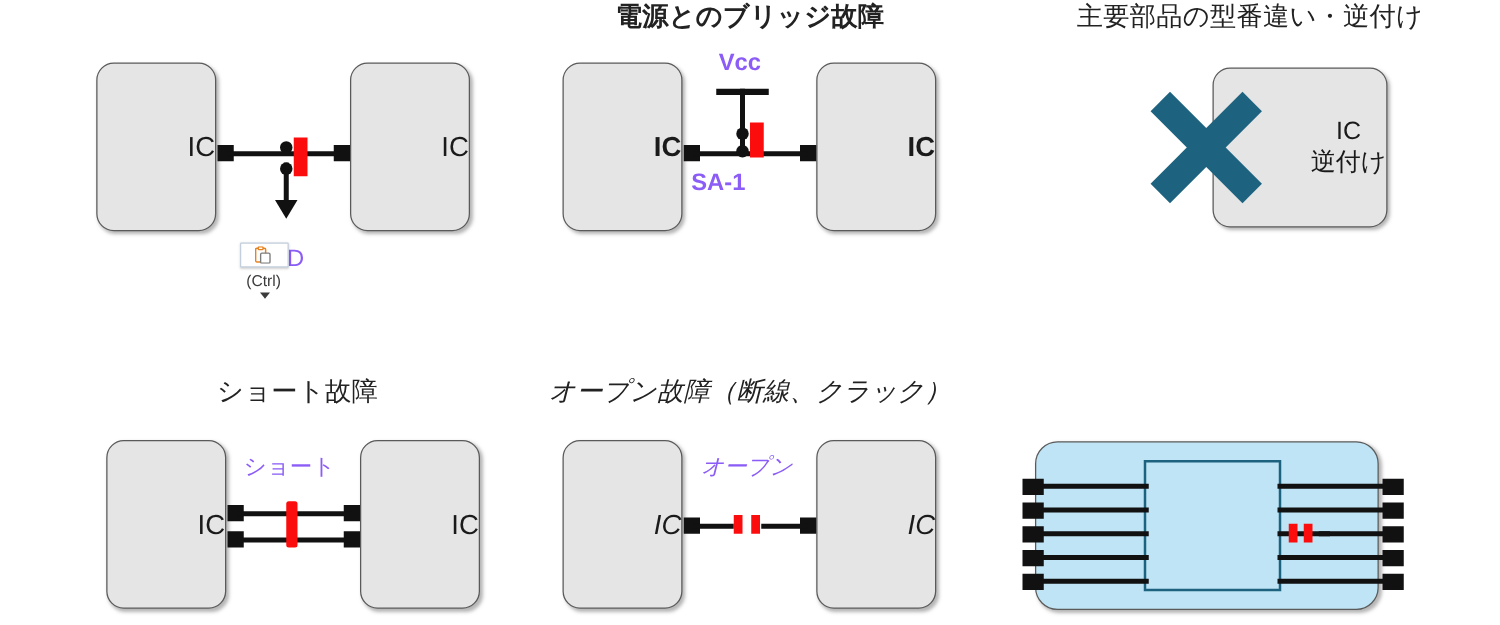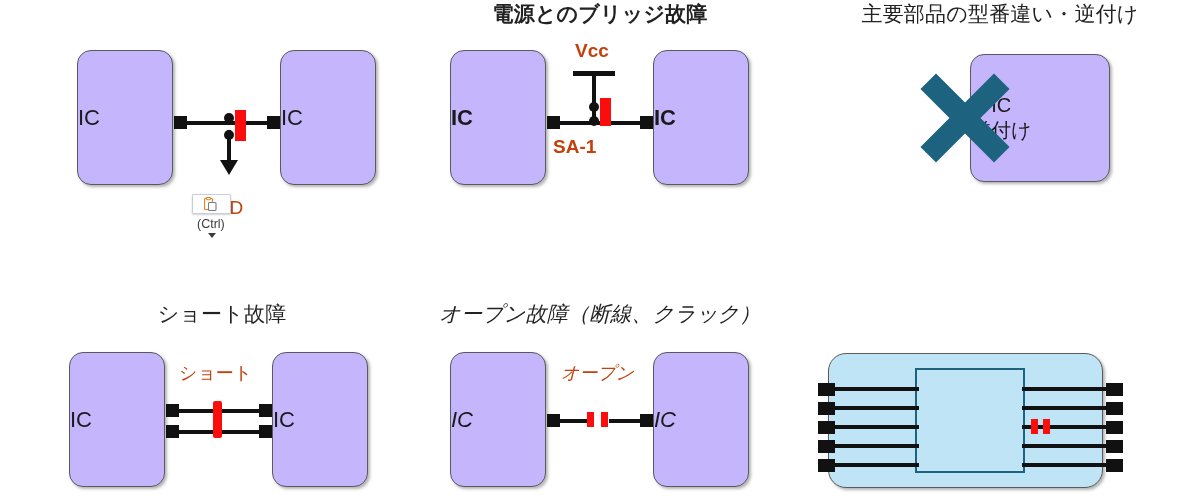--- a/index.html
+++ b/index.html
@@ -33,27 +33,27 @@
   }
   .stage {
     position: absolute;
     left: 0;
     top: 0;
     width: 100%;
     height: 100%;
   }
   .ic-box {
     position: absolute;
-    background: #c4b5fd;
+    background: #e5e5e5;
     border: 1.6px solid #5a5a5a;
     border-radius: 14px;
     box-shadow: 2px 2px 3px rgba(120,120,120,.55);
     display: flex;
     align-items: center;
-    justify-content: flex-start;
+    justify-content: flex-end;
     box-sizing: border-box;
   }
   .ic-label {
     font-size: 22px;
     color: #1a1a1a;
     text-align: center;
     line-height: 26px;
     white-space: pre-line;
   }
   .ic-label.jp { font-size: 20px; line-height: 25px; }
@@ -90,21 +90,21 @@
     width: 0;
     height: 0;
     border-left: 9px solid transparent;
     border-right: 9px solid transparent;
     border-top: 15px solid #111111;
   }
   .net-label {
     position: absolute;
     font-size: 19px;
     line-height: 22px;
-    color: #c2410c;
+    color: #8b5cf6;
     white-space: nowrap;
   }
   .net-label.small { font-size: 18px; }
 
   
   .paste-tag {
     position: absolute;
     display: flex;
     align-items: center;
     gap: 2px;
@@ -246,21 +246,21 @@
       <span class="ic-label jp">IC
 逆付け</span>
     </div>
     <div class="x-mark" style="left:120px; top:78px; width:90px; height:80px;">
       <span class="a"></span>
       <span class="b"></span>
     </div>
   </div>
 </div>
 
-<div class="panel" style="left:52px; top:300px; width:340px; height:200px;">
+<div class="panel" style="left:68px; top:300px; width:340px; height:200px;">
   <div class="panel-title">ショート故障</div>
   <div class="stage">
     <div class="ic-box" style="left:17px; top:52px; width:96px; height:135px;">
       <span class="ic-label">IC</span>
     </div>
     <div class="ic-box" style="left:220px; top:52px; width:96px; height:135px;">
       <span class="ic-label">IC</span>
     </div>
 
     <div class="net-label small" style="left:127px; top:62px;">ショート</div>

